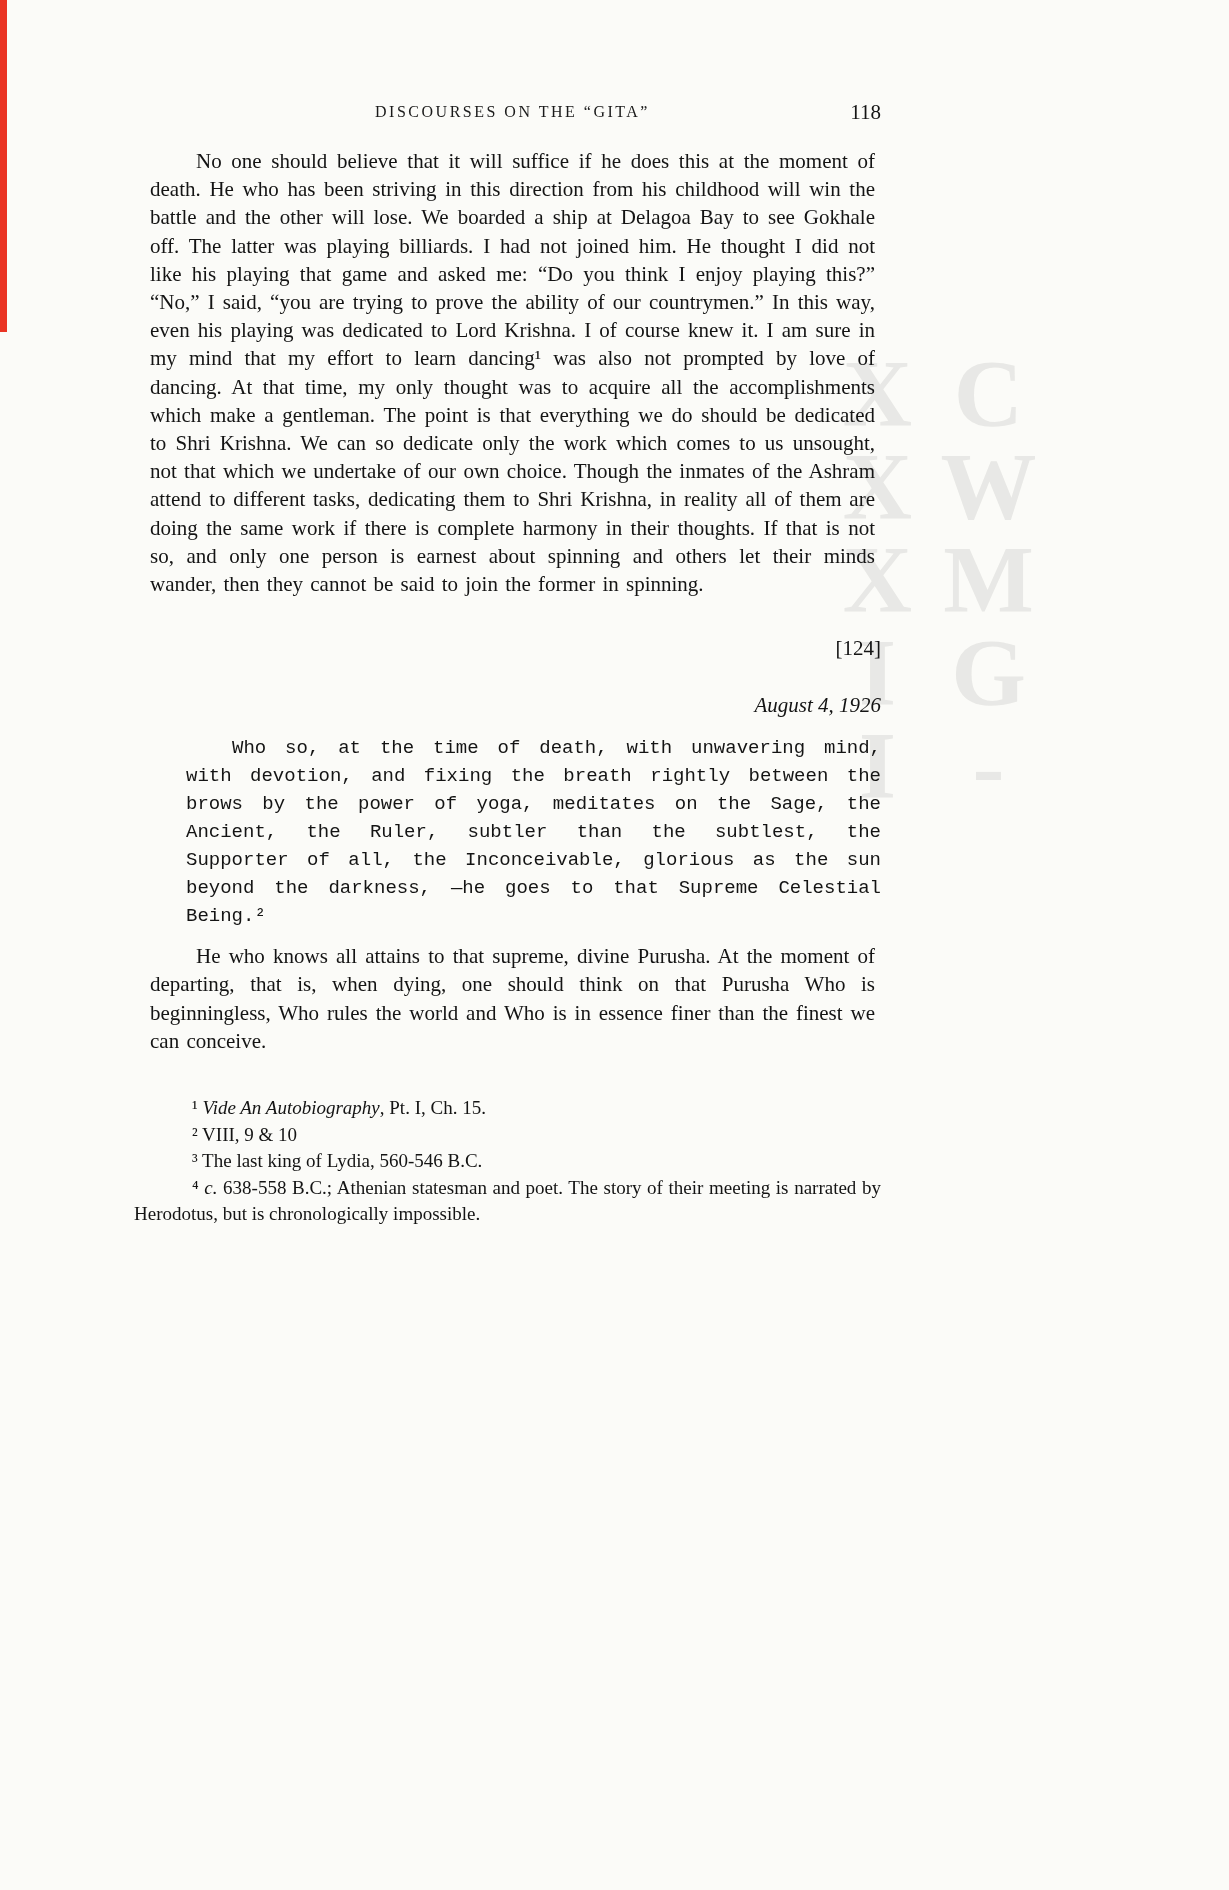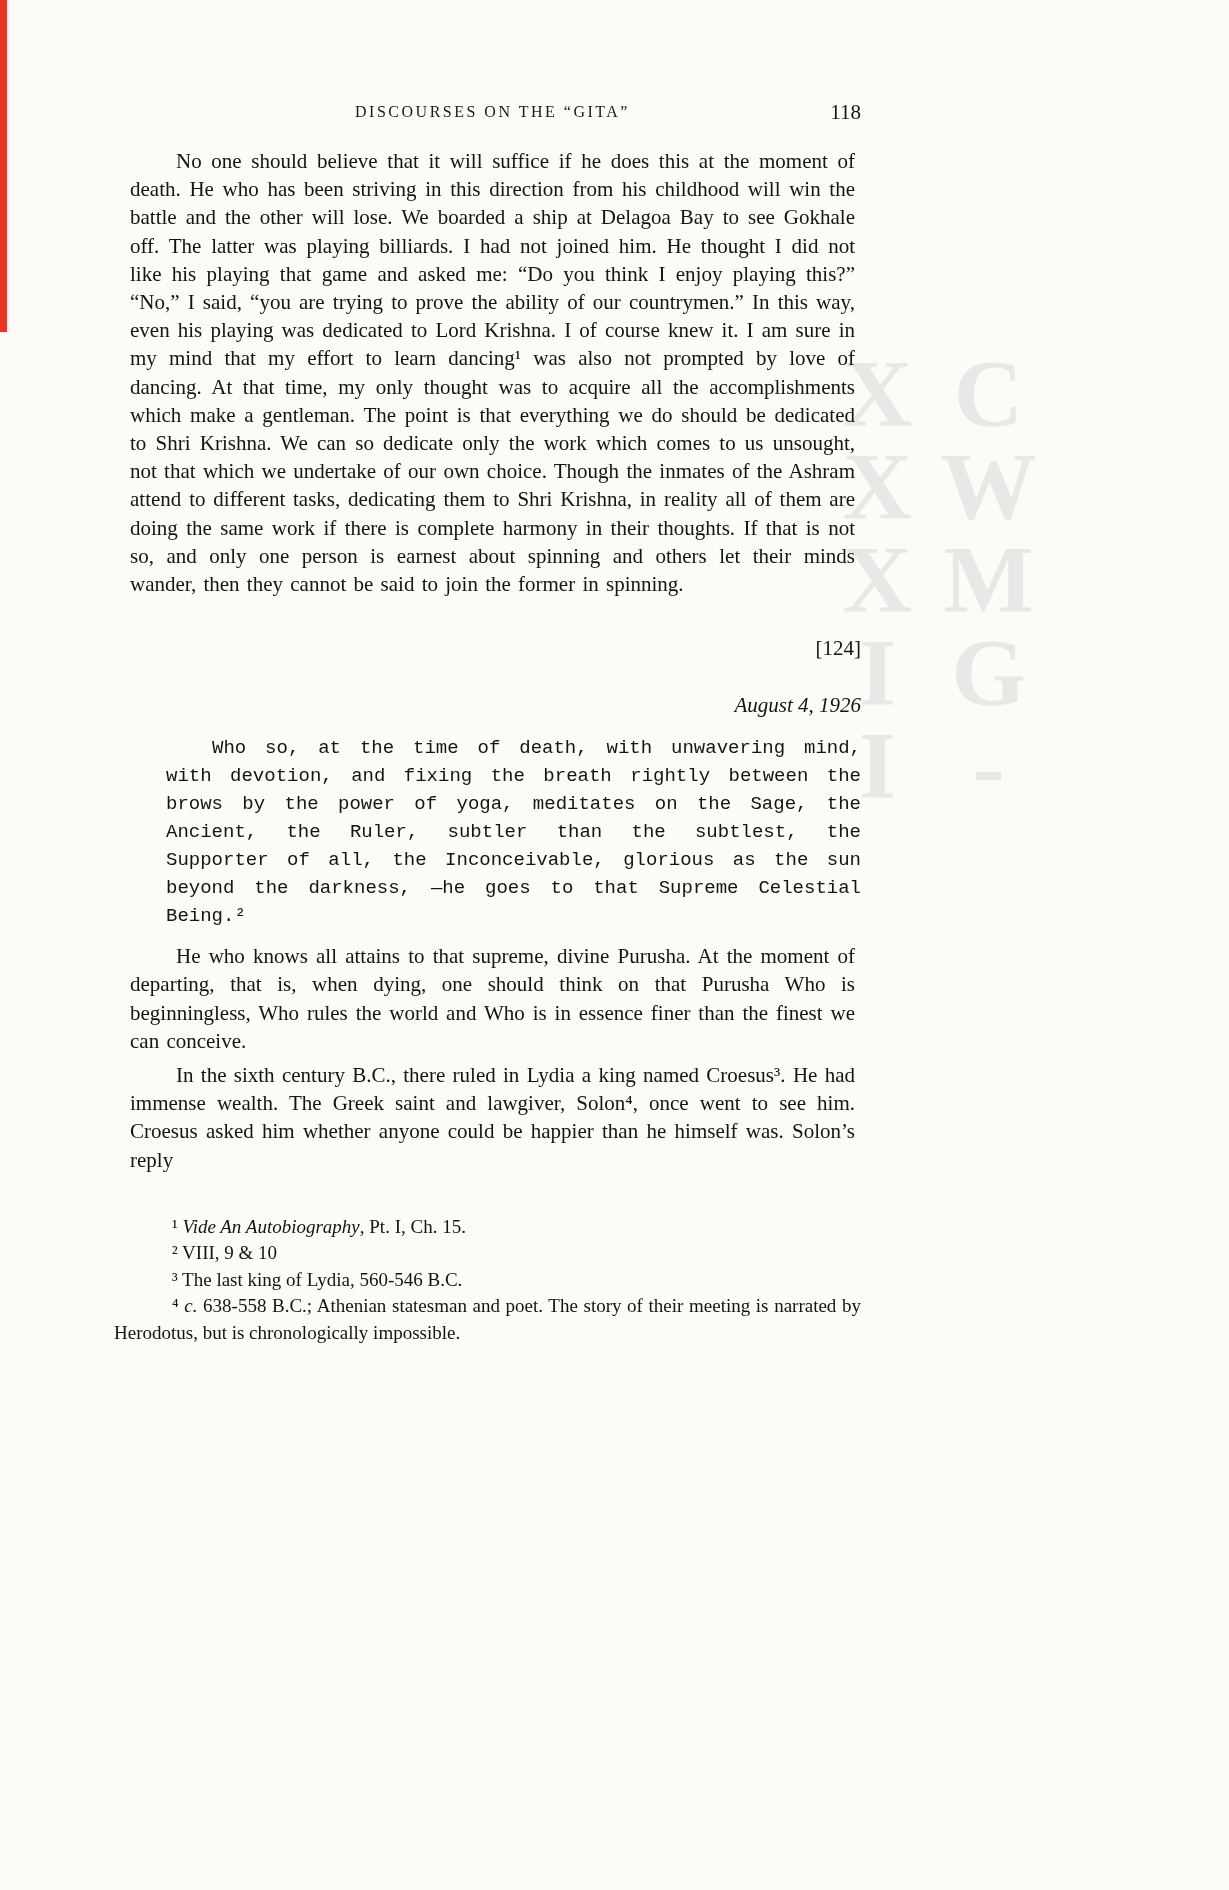--- a/index.html
+++ b/index.html
@@ -31,21 +31,21 @@
     font-size: 96px;
     font-weight: bold;
     letter-spacing: -14px;
     color: rgba(110,110,110,0.13);
     user-select: none;
     pointer-events: none;
   }
 
   .main {
     position: absolute;
-    left: 124px;
+    left: 144px;
     top: 103px;
     width: 737px;
   }
 
   .page-header {
     position: relative;
     height: 26px;
     margin-bottom: 18px;
   }
   .running-title {
@@ -131,21 +131,20 @@
     <p class="body-par">No one should believe that it will suffice if he does this at the moment of death. He who has been striving in this direction from his childhood will win the battle and the other will lose. We boarded a ship at Delagoa Bay to see Gokhale off. The latter was playing billiards. I had not joined him. He thought I did not like his playing that game and asked me: “Do you think I enjoy playing this?” “No,” I said, “you are trying to prove the ability of our countrymen.” In this way, even his playing was dedicated to Lord Krishna. I of course knew it. I am sure in my mind that my effort to learn dancing¹ was also not prompted by love of dancing. At that time, my only thought was to acquire all the accomplishments which make a gentleman. The point is that everything we do should be dedicated to Shri Krishna. We can so dedicate only the work which comes to us unsought, not that which we undertake of our own choice. Though the inmates of the Ashram attend to different tasks, dedicating them to Shri Krishna, in reality all of them are doing the same work if there is complete harmony in their thoughts. If that is not so, and only one person is earnest about spinning and others let their minds wander, then they cannot be said to join the former in spinning.</p>
 
     <div class="section-marker">[124]</div>
 
     <div class="date-line">August 4, 1926</div>
 
     <div class="quote">Who so, at the time of death, with unwavering mind, with devotion, and fixing the breath rightly between the brows by the power of yoga, meditates on the Sage, the Ancient, the Ruler, subtler than the subtlest, the Supporter of all, the Inconceivable, glorious as the sun beyond the darkness, —he goes to that Supreme Celestial Being.²</div>
 
     <p class="body-par after-quote">He who knows all attains to that supreme, divine Purusha. At the moment of departing, that is, when dying, one should think on that Purusha Who is beginningless, Who rules the world and Who is in essence finer than the finest we can conceive.</p>
 
-    <p class="body-par">In the sixth century B.C., there ruled in Lydia a king named Croesus³. He had immense wealth. The Greek saint and lawgiver, Solon⁴, once went to see him. Croesus asked him whether anyone could be happier than he himself was. Solon’s reply</p>
 
     <div class="footnotes">
       <p class="footnote"><span>¹ </span><span class="it">Vide An Autobiography</span><span>, Pt. I, Ch. 15.</span></p>
       <p class="footnote">² VIII, 9 &amp; 10</p>
       <p class="footnote">³ The last king of Lydia, 560-546 B.C.</p>
       <p class="footnote"><span>⁴ </span><span class="it">c.</span><span> 638-558 B.C.; Athenian statesman and poet. The story of their meeting is narrated by Herodotus, but is chronologically impossible.</span></p>
     </div>
 
   </div>
 </div>

